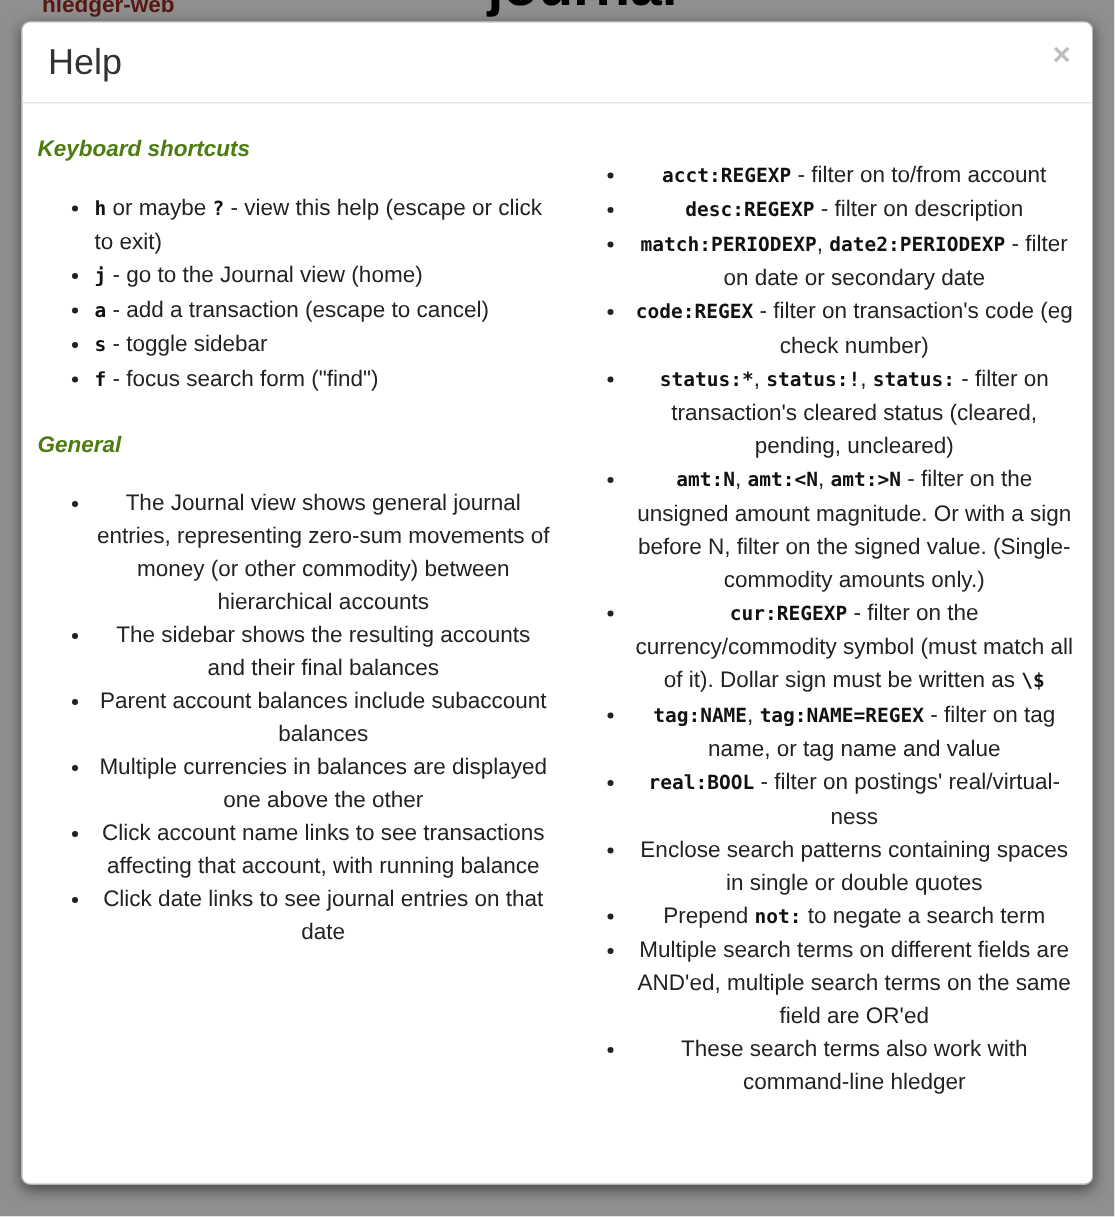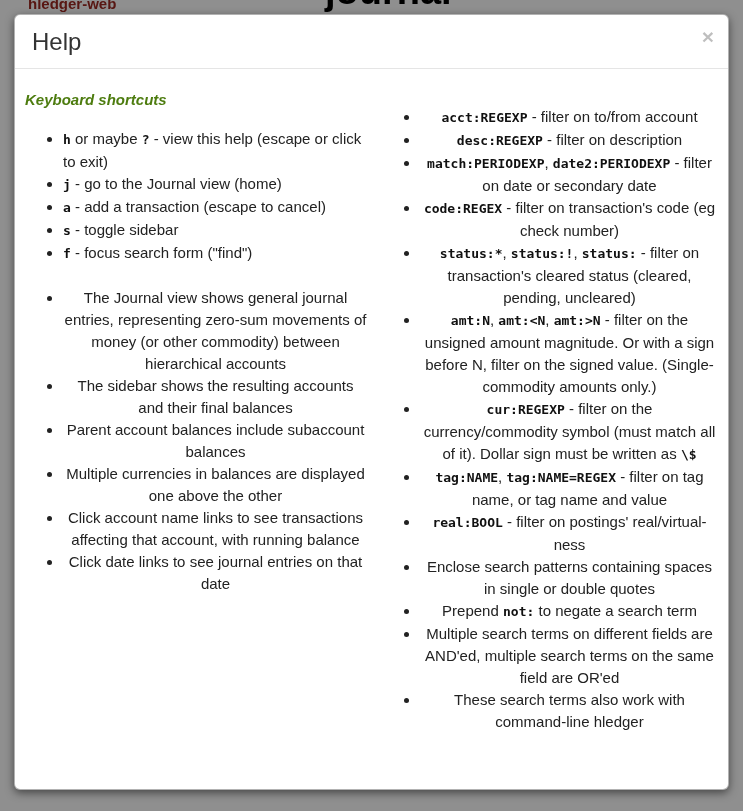--- a/index.html
+++ b/index.html
@@ -79,20 +79,21 @@
   <div class="modal-body">
     <div class="col-left">
       <h4 class="section-heading">Keyboard shortcuts</h4>
       <ul class="help-list">
           <li><code>h</code> or maybe <code>?</code> - view this help (escape or click to exit)</li>
           <li><code>j</code> - go to the Journal view (home)</li>
           <li><code>a</code> - add a transaction (escape to cancel)</li>
           <li><code>s</code> - toggle sidebar</li>
           <li><code>f</code> - focus search form ("find")</li>
         </ul>
+      <h4 class="section-heading">General</h4>
       <ul class="help-list">
           <li>The Journal view shows general journal entries, representing zero-sum movements of money (or other commodity) between hierarchical accounts</li>
           <li>The sidebar shows the resulting accounts and their final balances</li>
           <li>Parent account balances include subaccount balances</li>
           <li>Multiple currencies in balances are displayed one above the other</li>
           <li>Click account name links to see transactions affecting that account, with running balance</li>
           <li>Click date links to see journal entries on that date</li>
         </ul>
     </div>
     <div class="col-right">

